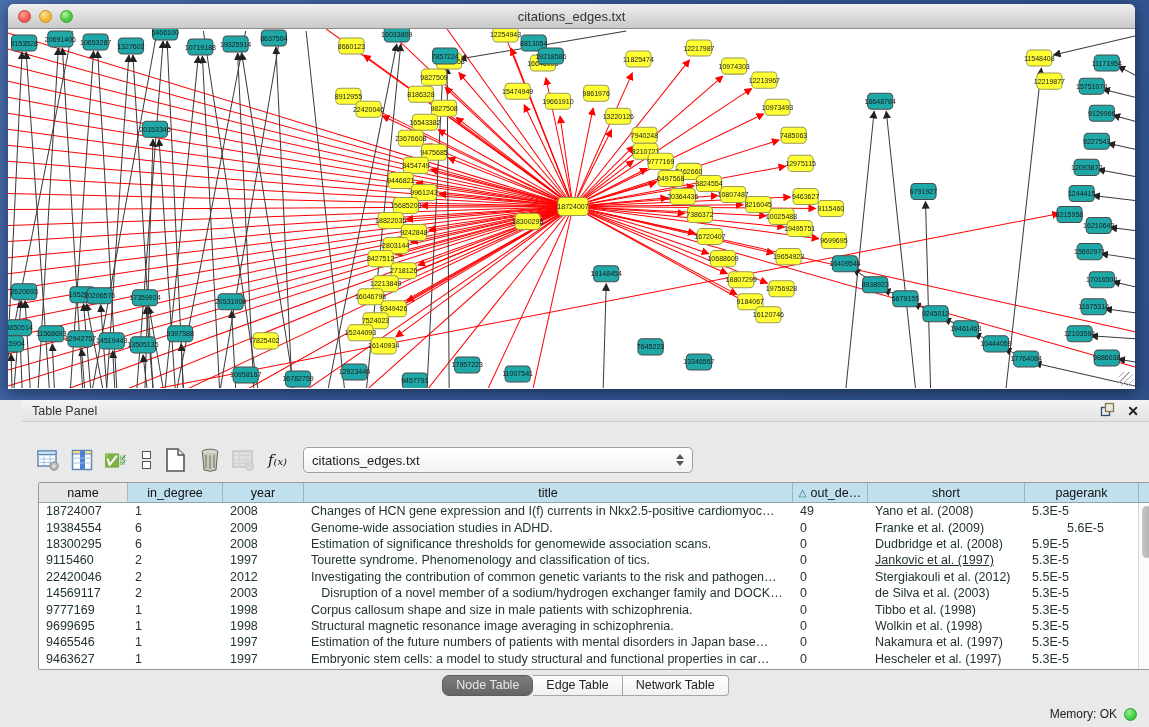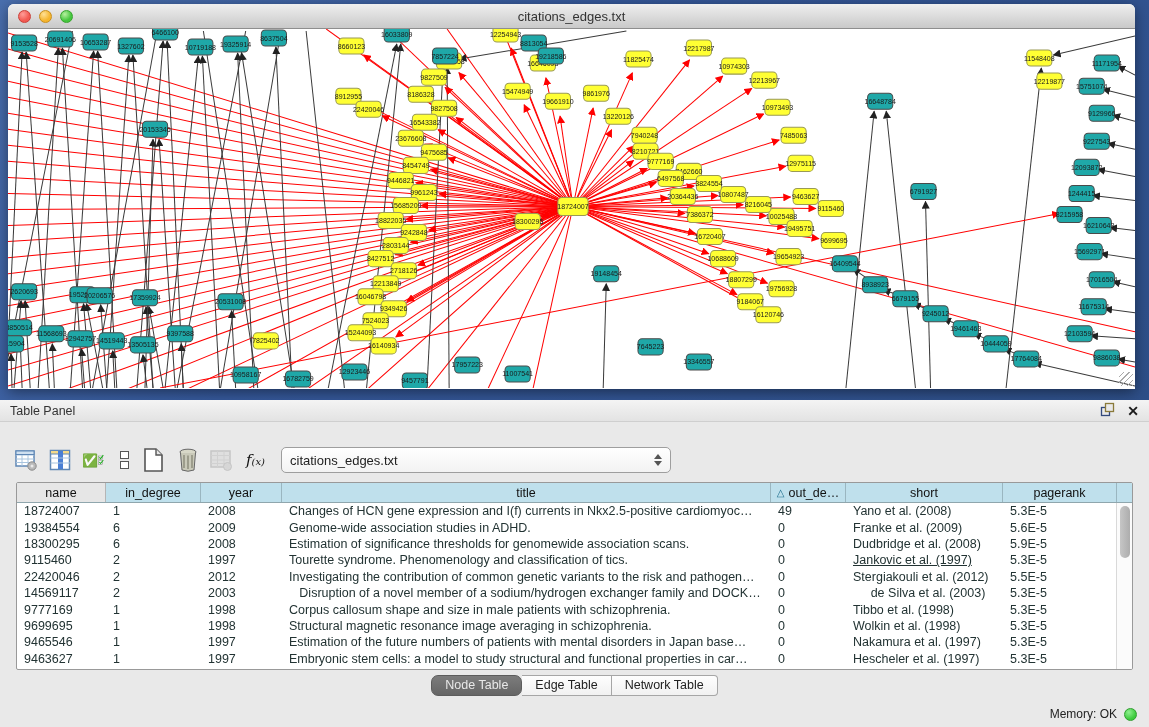--- a/index.html
+++ b/index.html
@@ -21,21 +21,21 @@
   .tl.yel   { background:radial-gradient(circle at 35% 30%, #ffe095, #f5b52e 60%); border:1px solid #c78e1d; }
   .tl.grn   { background:radial-gradient(circle at 35% 30%, #b6f0a0, #46c63f 60%); border:1px solid #35a42c; }
   .win-title { position:absolute; left:0; right:0; text-align:center; font-size:13px;
     color:#333; pointer-events:none; }
   .canvas { position:relative; width:100%; height:359px; background:#fff; }
   .canvas svg { position:absolute; left:0; top:0; width:100%; height:100%; }
   .grip { position:absolute; right:2px; bottom:2px; width:14px; height:14px;
     background:repeating-linear-gradient(135deg, transparent 0 3px, #aaa 3px 4px); }
 
   
-  .table-panel { position:relative; width:1149px; height:327px; background:#E9E9E9; }
+  .table-panel { position:relative; width:1149px; height:327px; background:#E9E9E9;padding-left:22px; }
   .panel-header { height:22px; display:flex; align-items:center; padding:0 10px;
     background:linear-gradient(#f4f4f4,#e3e3e3); border-bottom:1px solid #cfcfcf;
     font-size:12.5px; color:#333; }
   .panel-header-icons { margin-left:auto; display:flex; align-items:center; gap:12px; }
   .close-x { font-size:14px; font-weight:bold; color:#1a1a1a; cursor:default; }
 
   .toolbar { display:flex; align-items:center; padding:25px 0 9px 14px; gap:9px; }
   .tbtn { width:25px; height:26px; display:flex; align-items:center; justify-content:center; }
   .tbtn.narrow { width:16px; }
   .checks { font-size:13px; line-height:9px; color:#1fae1f; font-weight:bold;
@@ -873,21 +873,21 @@
           <div class="td" style="width: 157px;">Yano et al. (2008)</div>
           <div class="td" style="width: 114px;">5.3E-5</div>
         </div>
         <div class="tr">
           <div class="td" style="width: 89px;">19384554</div>
           <div class="td" style="width: 95px;">6</div>
           <div class="td" style="width: 81px;">2009</div>
           <div class="td" style="width: 489px;">Genome-wide association studies in ADHD.</div>
           <div class="td" style="width: 75px;">0</div>
           <div class="td" style="width: 157px;">Franke et al. (2009)</div>
-          <div class="td" style="width: 114px;">5.6E-5</div>
+          <div class="td" style="width: 114px; text-align: center;">5.6E-5</div>
         </div>
         <div class="tr">
           <div class="td" style="width: 89px;">18300295</div>
           <div class="td" style="width: 95px;">6</div>
           <div class="td" style="width: 81px;">2008</div>
           <div class="td" style="width: 489px;">Estimation of significance thresholds for genomewide association scans.</div>
           <div class="td" style="width: 75px;">0</div>
           <div class="td" style="width: 157px;">Dudbridge et al. (2008)</div>
           <div class="td" style="width: 114px;">5.9E-5</div>
         </div>
@@ -908,21 +908,21 @@
           <div class="td" style="width: 75px;">0</div>
           <div class="td" style="width: 157px;">Stergiakouli et al. (2012)</div>
           <div class="td" style="width: 114px;">5.5E-5</div>
         </div>
         <div class="tr">
           <div class="td" style="width: 89px;">14569117</div>
           <div class="td" style="width: 95px;">2</div>
           <div class="td" style="width: 81px;">2003</div>
           <div class="td" style="width: 489px; text-align: center;">Disruption of a novel member of a sodium/hydrogen exchanger family and DOCK…</div>
           <div class="td" style="width: 75px;">0</div>
-          <div class="td" style="width: 157px; text-align: center;">de Silva et al. (2003)</div>
+          <div class="td" style="width: 157px;">de Silva et al. (2003)</div>
           <div class="td" style="width: 114px;">5.3E-5</div>
         </div>
         <div class="tr">
           <div class="td" style="width: 89px;">9777169</div>
           <div class="td" style="width: 95px;">1</div>
           <div class="td" style="width: 81px;">1998</div>
           <div class="td" style="width: 489px;">Corpus callosum shape and size in male patients with schizophrenia.</div>
           <div class="td" style="width: 75px;">0</div>
           <div class="td" style="width: 157px;">Tibbo et al. (1998)</div>
           <div class="td" style="width: 114px;">5.3E-5</div>

